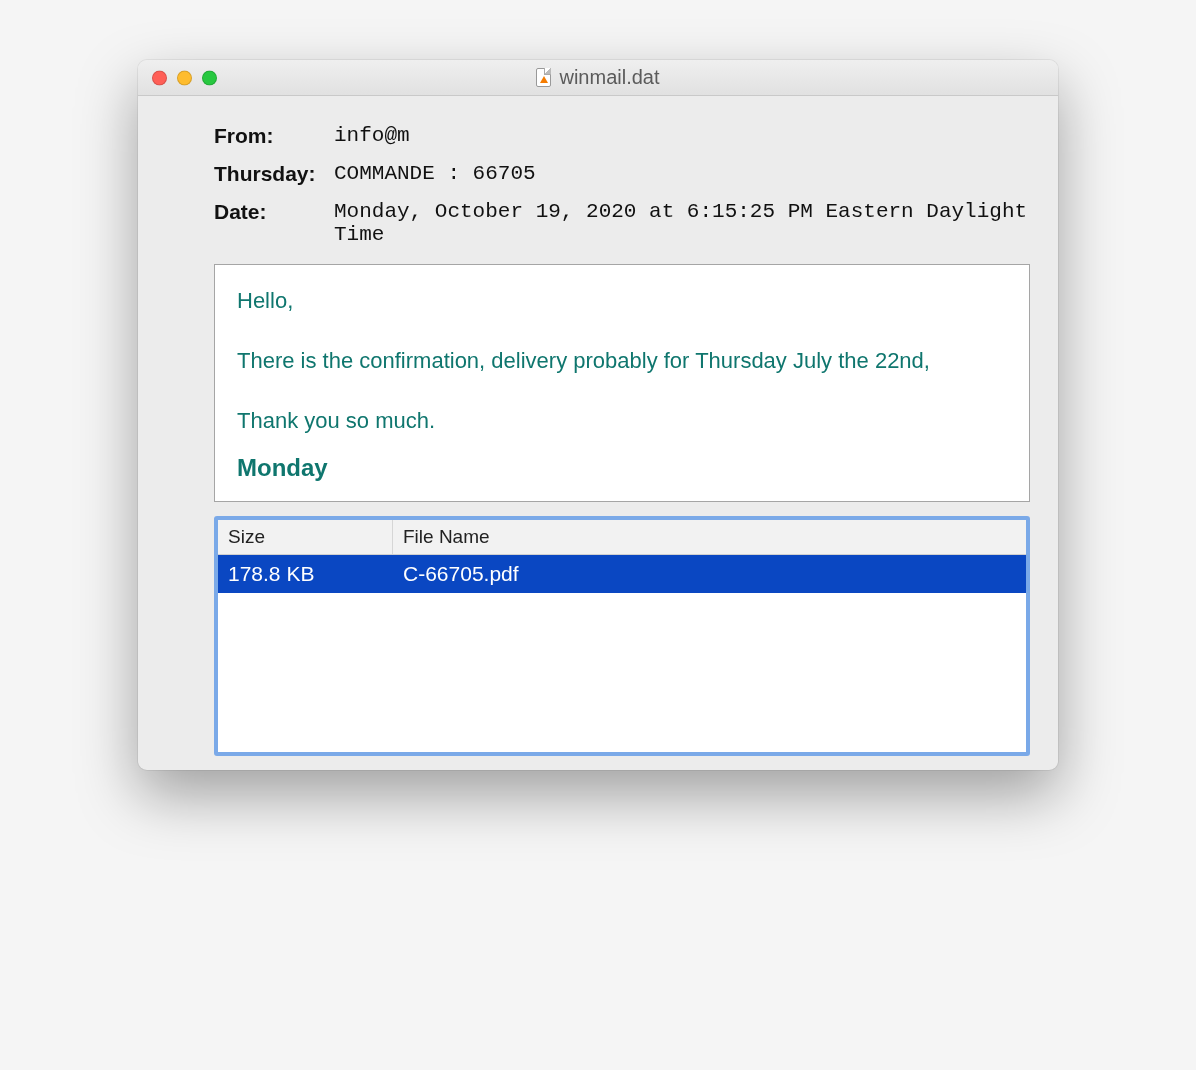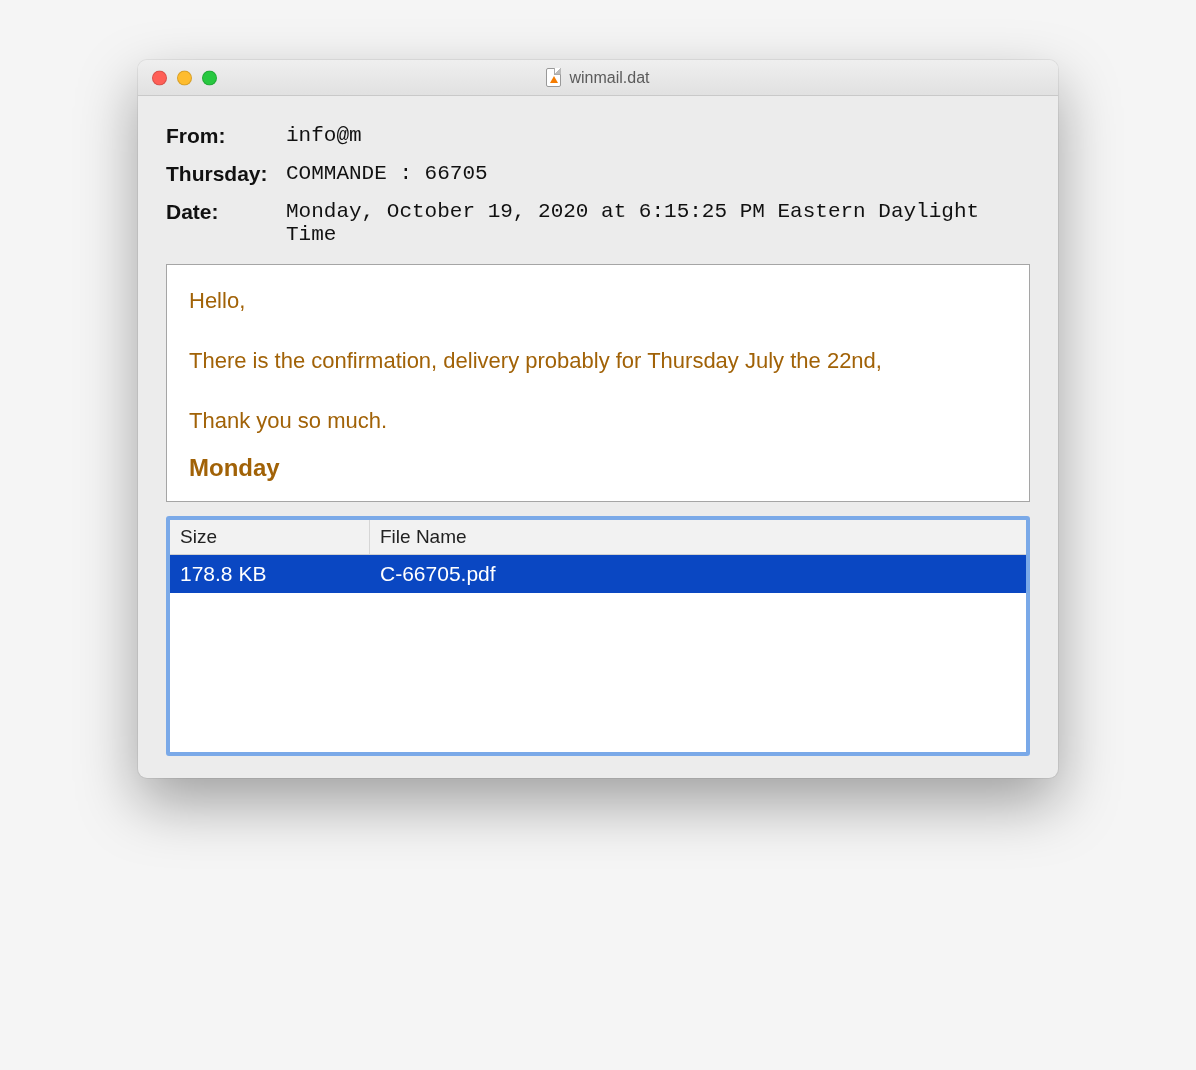--- a/index.html
+++ b/index.html
@@ -43,21 +43,21 @@
     }
     .light.red    { background: #ff5f57; }
     .light.yellow { background: #febc2e; }
     .light.green  { background: #28c840; }
     .title-center {
       margin: 0 auto;
       display: flex;
       align-items: center;
       gap: 8px;
       color: #5b5b5b;
-      font-size: 16px;
+      font-size: 20px;
     }
     .doc-icon {
       width: 15px; height: 19px;
       border: 1px solid #999;
       border-radius: 2px 2px 2px 2px;
       background: #fff;
       position: relative;
     }
     .doc-icon::before {
       content: "";
@@ -71,21 +71,22 @@
     .doc-icon::after {
       content: "";
       position: absolute;
       left: 3px; top: 7px;
       width: 0; height: 0;
       border-left: 4px solid transparent;
       border-right: 4px solid transparent;
       border-bottom: 7px solid #f57c00;
     }
     .content {
-      padding: 28px 28px 22px 28px;
+      padding: 28px 28px 14px 28px;
+      margin-left: 48px;
     }
     .meta {
       margin-bottom: 18px;
     }
     .meta-row {
       display: flex;
       margin-bottom: 14px;
       font-size: 21px;
       color: #111;
     }
@@ -96,21 +97,21 @@
     .meta-value {
       flex: 1;
       font-family: Liberation Mono, monospace;
     }
     .body-box {
       background: #fff;
       border: 1px solid #a5a5a5;
       padding: 20px 22px 16px 22px;
       font-size: 22px;
       line-height: 1.45;
-      color: #a16207;
+      color: #0f766e;
     }
     .body-box p { margin-bottom: 28px; }
     .body-box p:last-of-type { margin-bottom: 14px; }
     .signature { font-weight: 700; font-size: 24px; }
     .attachments {
       margin-top: 14px;
       border: 4px solid #7aa9e8;
       border-radius: 3px;
       background: #fff;
       height: 240px;
@@ -130,21 +131,21 @@
     .att-row {
       display: flex;
       font-size: 21px;
       padding: 7px 10px;
       align-items: center;
     }
     .att-row.selected {
       background: #0a47c2;
       color: #fff;
     }
-    .col-size { width: 200px; }
+    .col-size { width: 175px; }
     .col-name { flex: 1; }
     .att-header .col-name { border-right: none; }
   </style>
 </head>
 <body>
 
 <div class="window">
   <div class="titlebar">
     <div class="traffic-lights">
       <div class="light red"></div>

